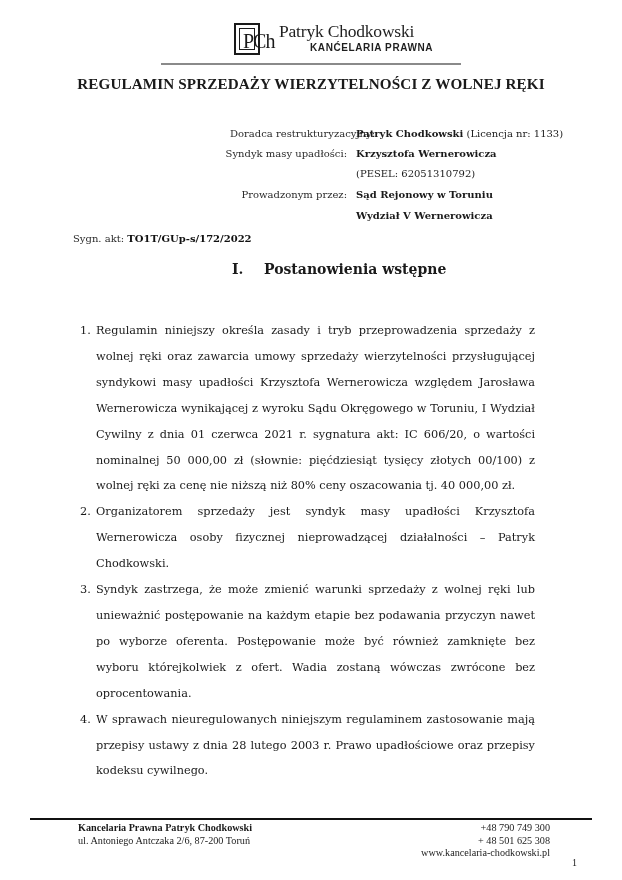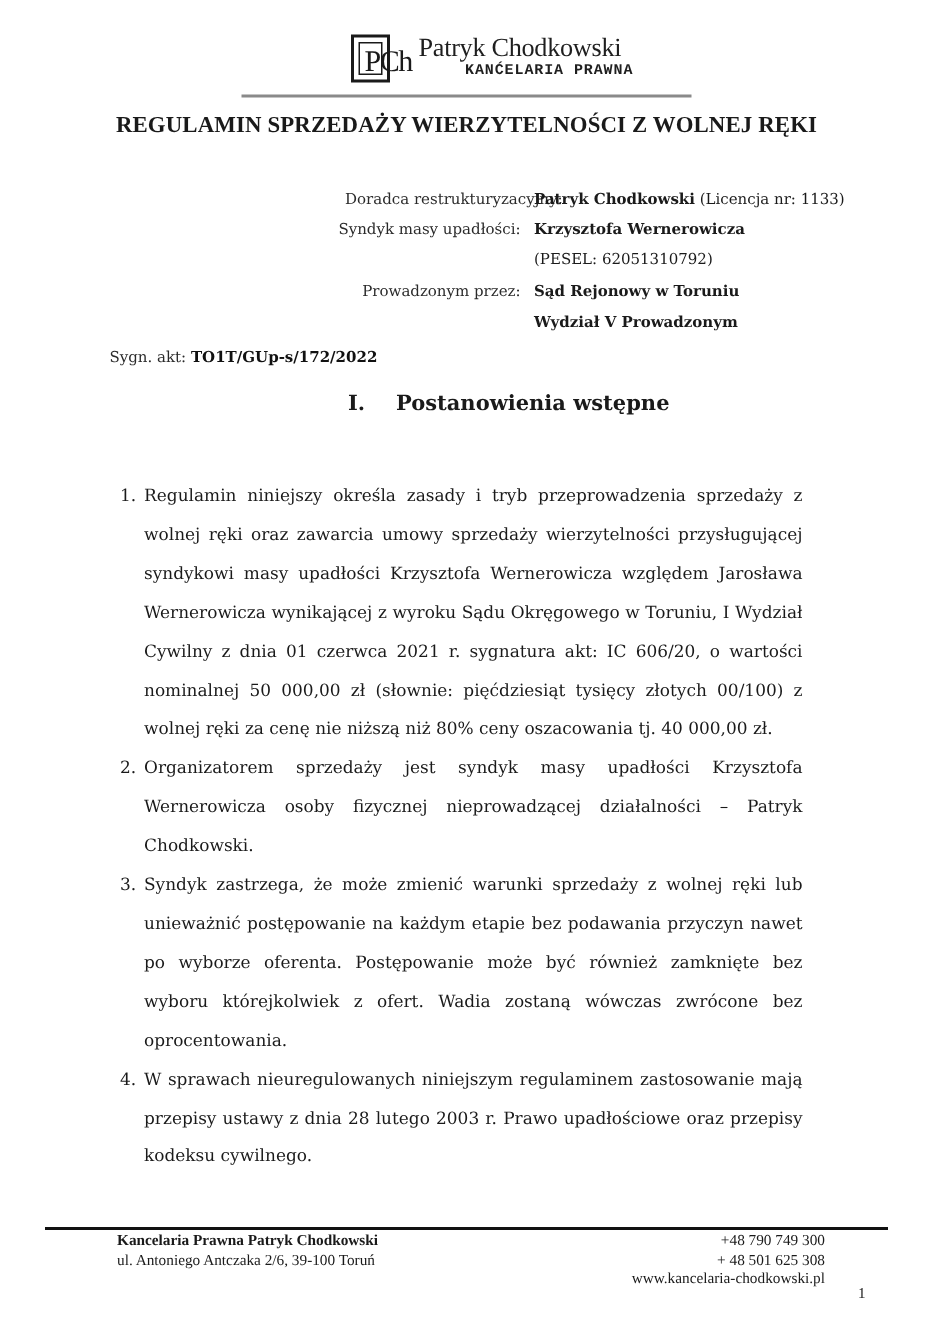--- a/index.html
+++ b/index.html
@@ -1,21 +1,21 @@
 <!DOCTYPE html>
 <html><head>
 <meta charset="utf-8">
 <style>
   html, body { margin: 0; padding: 0; background: #ffffff; }
   body { width: 622px; height: 880px; position: relative; overflow: hidden; color: #1a1a1a; font-family: "DejaVu Serif", "Liberation Serif", serif; }
   .logo { position: absolute; left: 234px; top: 23px; width: 26px; height: 32px; border: 2px solid #1a1a1a; box-sizing: border-box; }
   .logo-inner { position: absolute; left: 3px; top: 3px; right: 3px; bottom: 3px; border: 1px solid #1a1a1a; }
   .logo-glyph { position: absolute; left: 3px; top: 1px; font-family: "Liberation Serif", serif; font-size: 20px; letter-spacing: -1px; line-height: 22px; }
   .brand-name { position: absolute; left: 279px; top: 21px; font-family: "Liberation Serif", serif; font-size: 17.5px; color: #1f1f1f; letter-spacing: -0.2px; }
-  .brand-sub { position: absolute; left: 279px; top: 42px; font-family: Liberation Mono, monospace; font-weight: bold; font-size: 10px; letter-spacing: 0.6px; color: #1f1f1f; padding-left: 31px; }
+  .brand-sub { position: absolute; left: 279px; top: 42px; font-family: Liberation Sans, sans-serif; font-weight: bold; font-size: 10px; letter-spacing: 0.6px; color: #1f1f1f; padding-left: 31px; }
   .header-rule { position: absolute; left: 161px; top: 63px; width: 300px; height: 2px; background: #8a8a8a; }
   .doc-title { position: absolute; left: 0; width: 622px; top: 75px; text-align: center; font-family: "Liberation Serif", serif; font-weight: bold; font-size: 15.2px; letter-spacing: 0.1px; }
   .meta { position: absolute; top: 128px; left: 0; width: 622px; font-size: 10px; }
   .meta-row { position: absolute; left: 0; width: 622px; height: 20px; }
   .meta-label { position: absolute; right: 275px; text-align: right; white-space: nowrap; color: #2a2a2a; }
   .meta-value { position: absolute; left: 356px; white-space: nowrap; }
   .meta-value b { font-weight: bold; }
   .sygn { position: absolute; left: 73px; top: 233px; font-size: 10px; color: #2a2a2a; }
   .sygn b { color: #111; }
   .section { position: absolute; top: 261px; left: 232px; font-size: 14px; font-weight: bold; }
@@ -55,21 +55,21 @@
   <div class="meta-row" style="top:40px;">
     <span class="meta-label"></span>
     <span class="meta-value"><b></b><span>(PESEL: 62051310792)</span></span>
   </div>
   <div class="meta-row" style="top:61px;">
     <span class="meta-label">Prowadzonym przez:</span>
     <span class="meta-value"><b>Sąd Rejonowy w Toruniu</b><span></span></span>
   </div>
   <div class="meta-row" style="top:82px;">
     <span class="meta-label"></span>
-    <span class="meta-value"><b>Wydział V Prowadzonym</b><span></span></span>
+    <span class="meta-value"><b>Wydział V Wernerowicza</b><span></span></span>
   </div>
 </div>
 
 <div class="sygn"><span>Sygn. akt: </span><b>TO1T/GUp-s/172/2022</b></div>
 
 <div class="section">
   <span class="section-num">I.</span><span>Postanowienia wstępne</span>
 </div>
 
 <div class="list">
@@ -87,20 +87,20 @@
   </div>
   <div class="item">
     <span class="item-num">4.</span>
     <span>W sprawach nieuregulowanych niniejszym regulaminem zastosowanie mają przepisy ustawy z dnia 28 lutego 2003 r. Prawo upadłościowe oraz przepisy kodeksu cywilnego.</span>
   </div>
 </div>
 
 <div class="footer-rule"></div>
 <div class="foot-left">
   <div class="bold">Kancelaria Prawna Patryk Chodkowski</div>
-  <div>ul. Antoniego Antczaka 2/6, 39-100 Toruń</div>
+  <div>ul. Antoniego Antczaka 2/6, 87-200 Toruń</div>
 </div>
 <div class="foot-right">
   <div>+48 790 749 300</div>
   <div>+ 48 501 625 308</div>
   <div>www.kancelaria-chodkowski.pl</div>
 </div>
 <div class="page-num">1</div>
 
 </body></html>

